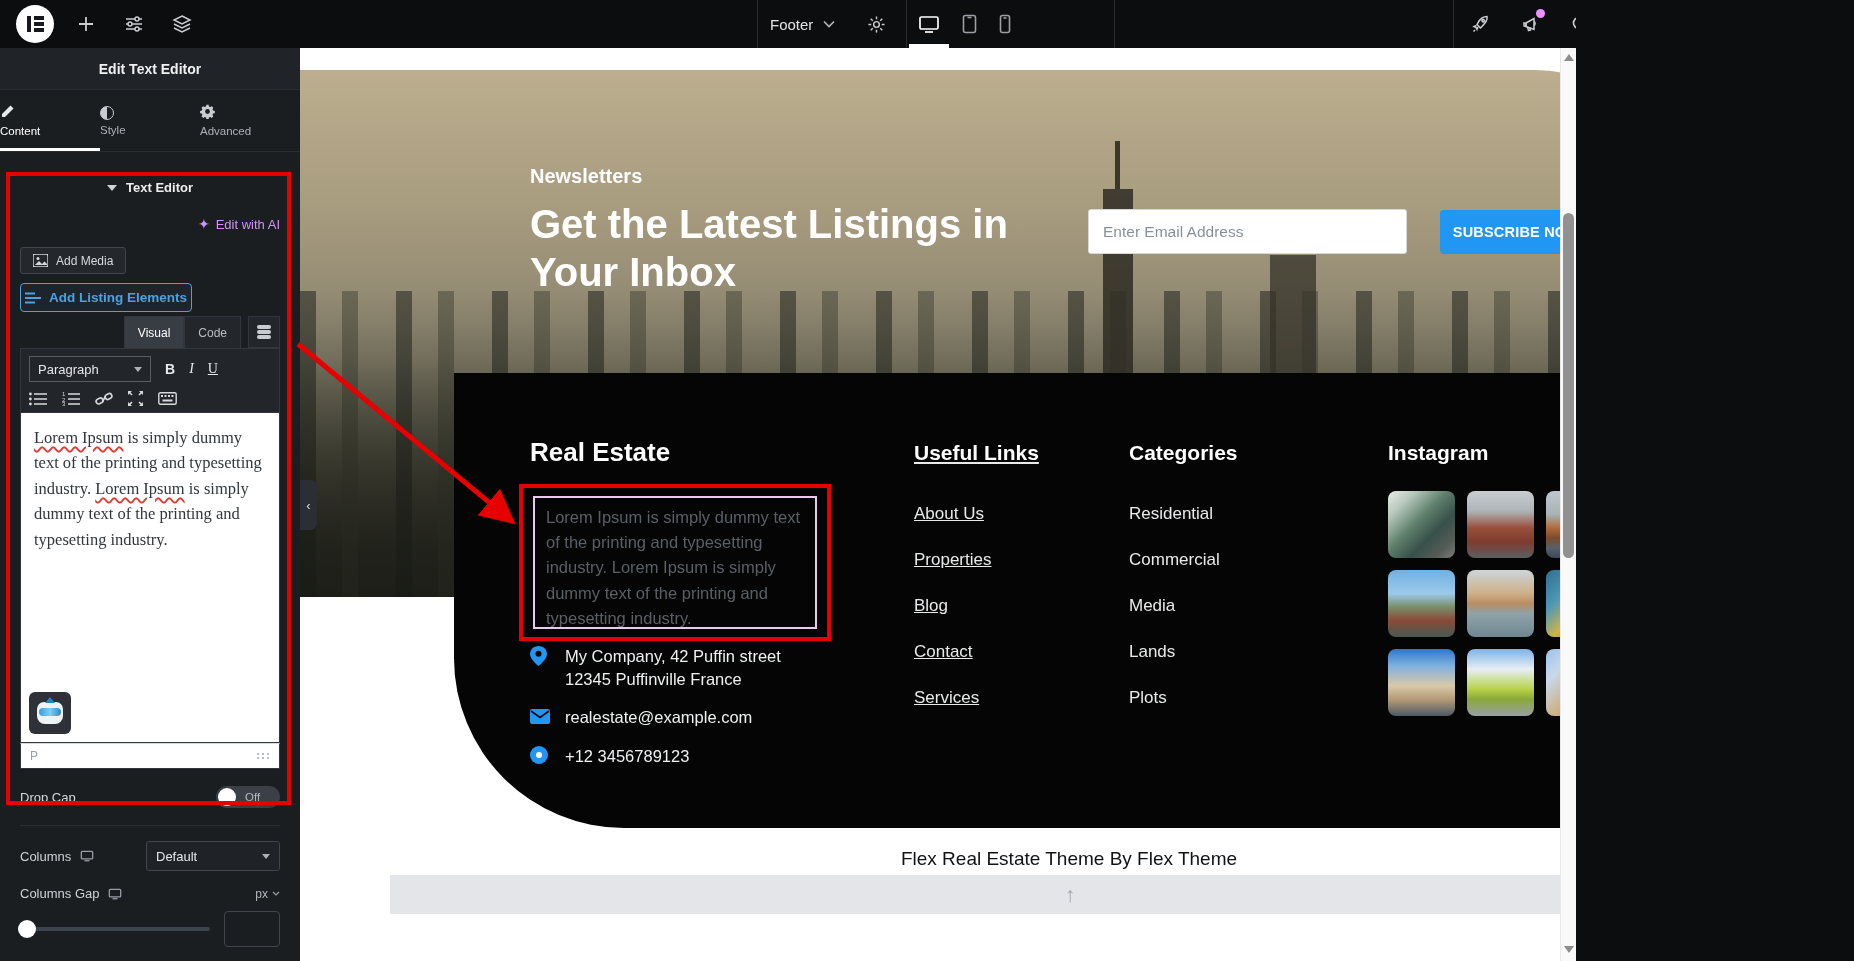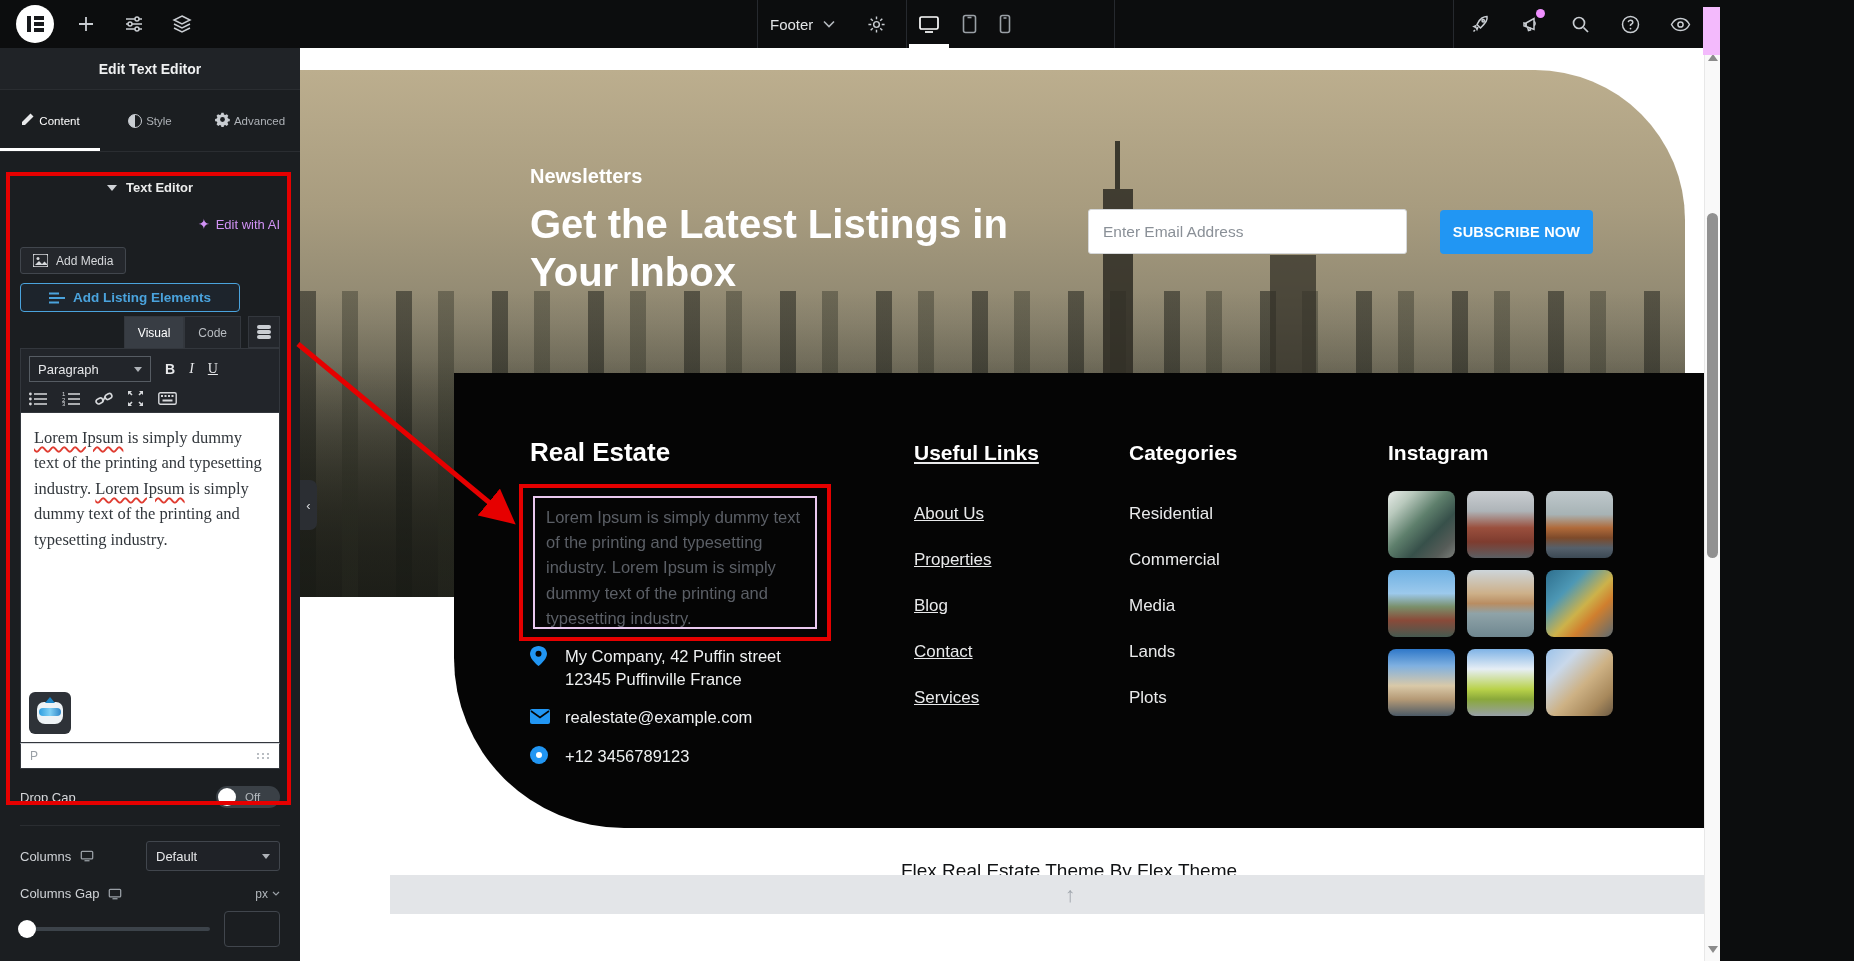--- a/index.html
+++ b/index.html
@@ -1,18 +1,18 @@
 <!DOCTYPE html>
 <html><head>
 <meta charset="utf-8">
 <style>
   * { margin:0; padding:0; box-sizing:border-box; }
   html,body { background:#0c0d0e; }
   body { font-family:"Liberation Sans", sans-serif; }
-  .stage { position:relative; width:1720px; height:961px; overflow:hidden; background:#fff; }
+  .stage { position:relative; width:1576px; height:961px; overflow:hidden; background:#fff; }
 
   
   .topbar { position:absolute; left:0; top:0; width:1854px; height:48px; background:#0c0d0e; z-index:40; display:flex; align-items:center; }
   .tb-ico { color:#c9cdd2; display:inline-flex; align-items:center; justify-content:center; width:36px; height:36px; cursor:pointer; }
   .tb-div { position:absolute; top:0; width:1px; height:48px; background:#26292e; }
   .logo-circle { position:absolute; left:16px; top:5px; width:38px; height:38px; border-radius:50%; background:#fff; display:flex; align-items:center; justify-content:center; }
   .logo-glyph { display:flex; gap:3px; }
   .logo-bar-v { width:4px; height:16px; background:#17191c; }
   .logo-bars-h { display:flex; flex-direction:column; gap:2.5px; }
   .logo-bars-h i { display:block; width:10px; height:3.6px; background:#17191c; }
@@ -25,31 +25,31 @@
   .device.active::after { content:""; position:absolute; left:-9px; right:-9px; bottom:0; height:4px; background:#fff; }
   .tb-right { position:absolute; left:1462px; top:6px; display:flex; gap:14px; }
   .badge-dot { position:absolute; right:3px; top:3px; width:9px; height:9px; border-radius:50%; background:#f08fff; }
   .publish-btn { position:absolute; left:1703px; top:0; width:114px; height:48px; background:#f3bafc; color:#1c0f20; font-weight:bold; font-size:15px; border:none; cursor:pointer;margin-top:7px; }
   .publish-caret { position:absolute; left:1817px; top:0; width:37px; height:48px; background:#f3bafc; border:none; border-left:1px solid rgba(0,0,0,.18); color:#1c0f20; font-size:13px; cursor:pointer; }
 
   
   .panel { position:absolute; left:0; top:48px; width:300px; height:913px; background:#1b1e21; z-index:30; color:#d7d9dc; }
   .panel-header { height:42px; display:flex; align-items:center; justify-content:center; background:#202327; border-bottom:1px solid #2a2d31; font-size:14px; font-weight:bold; color:#f0f1f2; }
   .panel-tabs { height:62px; display:flex; border-bottom:1px solid #2a2d31; }
-  .ptab { flex:1; display:flex; flex-direction:row; align-items:center; justify-content:center; gap:4px; font-size:11.5px; color:#aeb2b7; cursor:pointer; position:relative; }
+  .ptab { flex:1; display:flex; flex-direction:column; align-items:flex-start; justify-content:center; gap:4px; font-size:11.5px; color:#aeb2b7; cursor:pointer; position:relative; }
   .ptab .ticon { font-size:15px; line-height:15px; color:#c9cdd2; }
   .ptab.active { color:#fff; }
   .ptab.active::after { content:""; position:absolute; left:0; right:0; bottom:0; height:3px; background:#fff; }
   .halfmoon { width:14px; height:14px; border-radius:50%; border:1.6px solid #c9cdd2; background:linear-gradient(90deg,#c9cdd2 50%, transparent 50%); }
   .panel-content { padding:0 20px; position:relative; }
   .section-head { margin-top:28px; display:flex; align-items:center; gap:9px; font-size:13px; font-weight:bold; color:#eceded; cursor:pointer;justify-content:center; }
   .caret-down { width:0; height:0; border-left:5px solid transparent; border-right:5px solid transparent; border-top:6px solid #cfd2d6; }
   .ai-row { margin-top:20px; display:flex; justify-content:flex-end; align-items:center; gap:6px; color:#d293f6; font-size:13px; cursor:pointer; height:18px; }
   .btn-media { margin-top:14px; display:inline-flex; align-items:center; gap:8px; height:27px; padding:0 12px; background:#24272c; border:1px solid #41464d; border-radius:3px; color:#d7d9dc; font-size:12px; cursor:pointer; }
-  .btn-listing { margin-top:9px; display:inline-flex; align-items:center; gap:8px; height:29px; padding:0 28px; background:#1d242c; border:1px solid #4aa3dd; border-radius:4px; color:#4aa3dd; font-size:13.5px; font-weight:bold; cursor:pointer; }
+  .btn-listing { margin-top:9px; display:inline-flex; align-items:center; gap:8px; height:29px; padding:0 4px; background:#1d242c; border:1px solid #4aa3dd; border-radius:4px; color:#4aa3dd; font-size:13.5px; font-weight:bold; cursor:pointer; }
   .editor-wrap { margin-top:4px; }
   .editor-tabs { display:flex; justify-content:flex-end; align-items:flex-end; gap:0; height:32px; }
   .etab { height:32px; padding:0 13px; display:flex; align-items:center; font-size:12px; color:#b9bdc2; background:#23262b; border:1px solid #33373d; border-bottom:none; cursor:pointer; }
   .etab.active { background:#383d44; color:#fff; }
   .edb { margin-left:7px; width:32px; height:32px; background:#23262b; border:1px solid #33373d; display:flex; align-items:center; justify-content:center; cursor:pointer; }
   .db-ico i { display:block; width:14px; height:3.4px; background:#c9cdd2; border-radius:2px; margin:1.6px 0; }
   .editor-toolbar { background:#22252a; border:1px solid #33373d; padding:7px 8px 6px; }
   .fmt-row { display:flex; align-items:center; gap:14px; }
   .fmt-select { width:122px; height:26px; border:1px solid #565c63; background:transparent; color:#e6e7e9; font-size:13px; display:flex; align-items:center; justify-content:space-between; padding:0 8px; cursor:pointer; }
   .fmt-caret { width:0;height:0;border-left:4px solid transparent;border-right:4px solid transparent;border-top:5px solid #aeb2b7; }
@@ -122,21 +122,21 @@
   .t1 { background:linear-gradient(135deg,#e8ece9 0%,#b9c9bd 20%,#5e7f6c 45%,#37504a 66%,#565c58 85%,#7c7f7b 100%); }
   .t2 { background:linear-gradient(180deg,#c9cdd1 0%,#aeb4b8 30%,#9a4f3d 55%,#7e3c2f 76%,#5b5f63 100%); }
   .t3 { background:linear-gradient(180deg,#bfc8cc 0%,#a7b3b5 35%,#b06a3a 55%,#7d4a2a 70%,#55606b 85%,#3c4954 100%); }
   .t4 { background:linear-gradient(180deg,#6fb1e3 0%,#9cc9ec 35%,#7a8f6a 55%,#8a4a39 75%,#465a50 100%); }
   .t5 { background:linear-gradient(180deg,#cdd5da 0%,#cdb089 35%,#b98d62 50%,#8fa3a8 65%,#6f8790 100%); }
   .t6 { background:linear-gradient(135deg,#2e6f8e 0%,#4d98b5 30%,#cdb24a 55%,#d07f2e 70%,#5d6b72 100%); }
   .t7 { background:linear-gradient(180deg,#2f78c9 0%,#7fb0e0 25%,#d9c9a8 55%,#b59a76 75%,#4c5a66 100%); }
   .t8 { background:linear-gradient(180deg,#7fb3e6 0%,#e6eef5 30%,#b9d24a 60%,#8aa83a 75%,#98a0a6 100%); }
   .t9 { background:linear-gradient(135deg,#9cc3ea 0%,#c9d8ea 25%,#cdb184 55%,#a8895c 80%,#6b5a44 100%); }
 
-  .credit { position:absolute; left:0; top:800px; width:1538px; text-align:center; color:#101214; font-size:19px;margin-top:12px; }
+  .credit { position:absolute; left:0; top:800px; width:1538px; text-align:center; color:#101214; font-size:19px; }
   .graybar { position:absolute; left:90px; top:827px; width:1360px; height:39px; background:#e3e5e8; display:flex; align-items:center; justify-content:center; color:#a0a6ad; font-size:21px; cursor:pointer; }
   .backtop { position:absolute; left:1467px; top:841px; width:39px; height:39px; background:#2196f3; border:none; border-radius:5px; color:#fff; font-size:15px; cursor:pointer; box-shadow:0 1px 4px rgba(0,0,0,.25); }
   .ext-icon { position:absolute; left:1522px; top:854px; width:24px; height:24px; border-radius:50%;
     background:conic-gradient(#f2545b,#f7a04a,#f5d848,#67c46b,#3e8ef0,#a75df2,#ef5bbd,#f2545b); cursor:pointer; }
   .ext-icon::after { content:""; position:absolute; left:8px; top:8px; width:8px; height:8px; background:rgba(255,255,255,.85); border-radius:50%; }
   .collapse-handle { position:absolute; left:0; top:432px; width:17px; height:50px; background:#2b2e33; border-radius:0 7px 7px 0; color:#d7d9dc; display:flex; align-items:center; justify-content:center; font-size:13px; cursor:pointer; }
 
   
   .vscroll { position:absolute; right:0; top:48px; width:16px; height:913px; background:#f9f9f9; border-left:1px solid #e8e8e8; z-index:35; }
   .vs-arrow { position:absolute; left:3px; width:0; height:0; border-left:5px solid transparent; border-right:5px solid transparent; cursor:pointer; }

